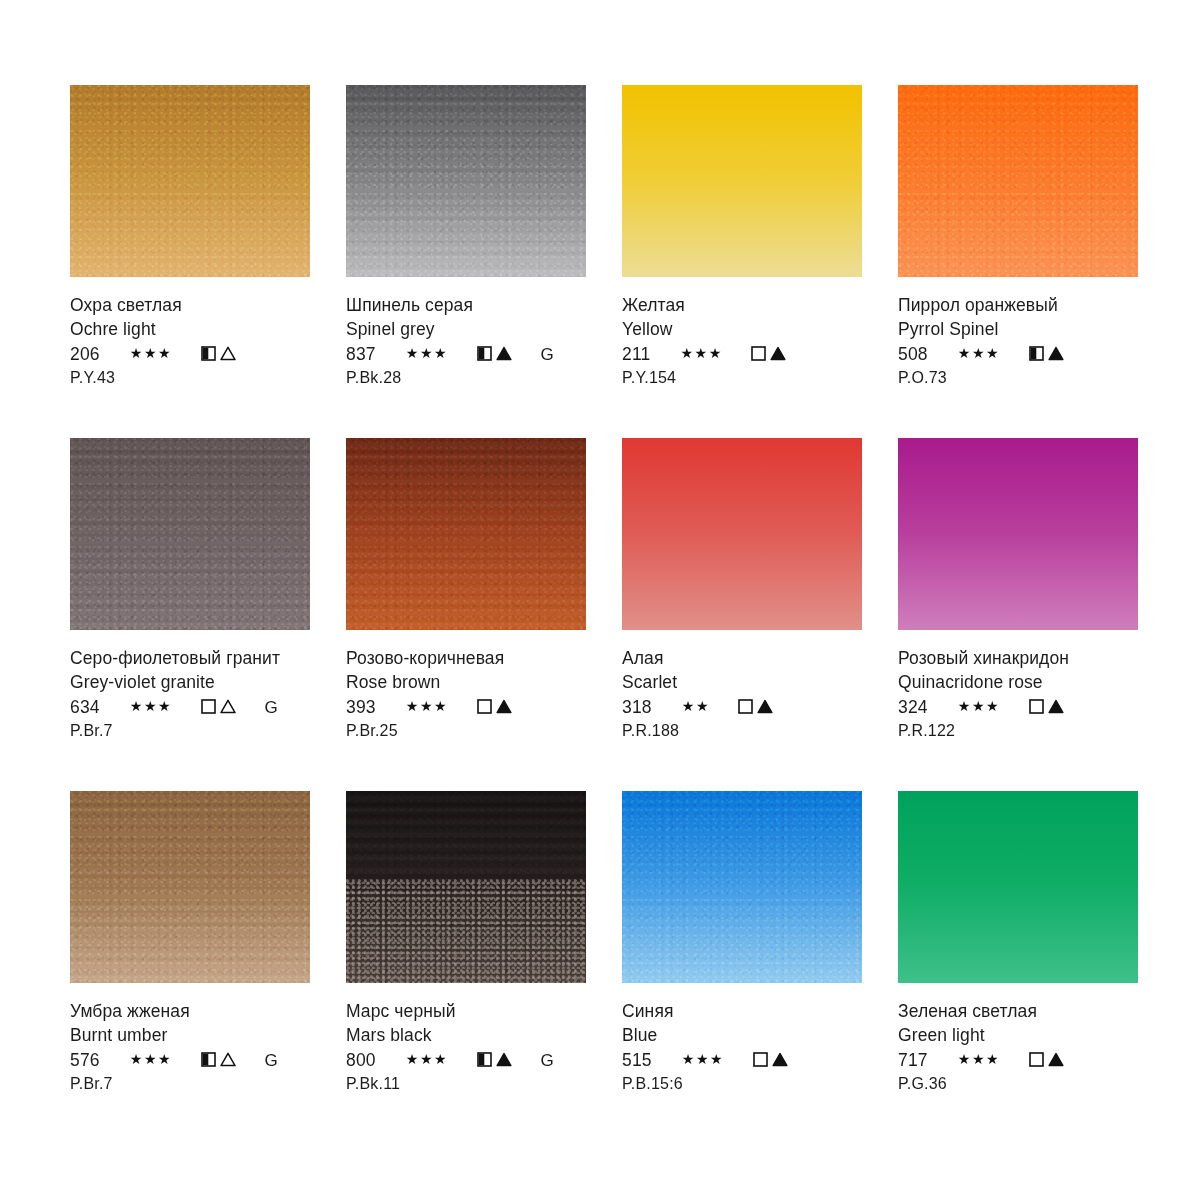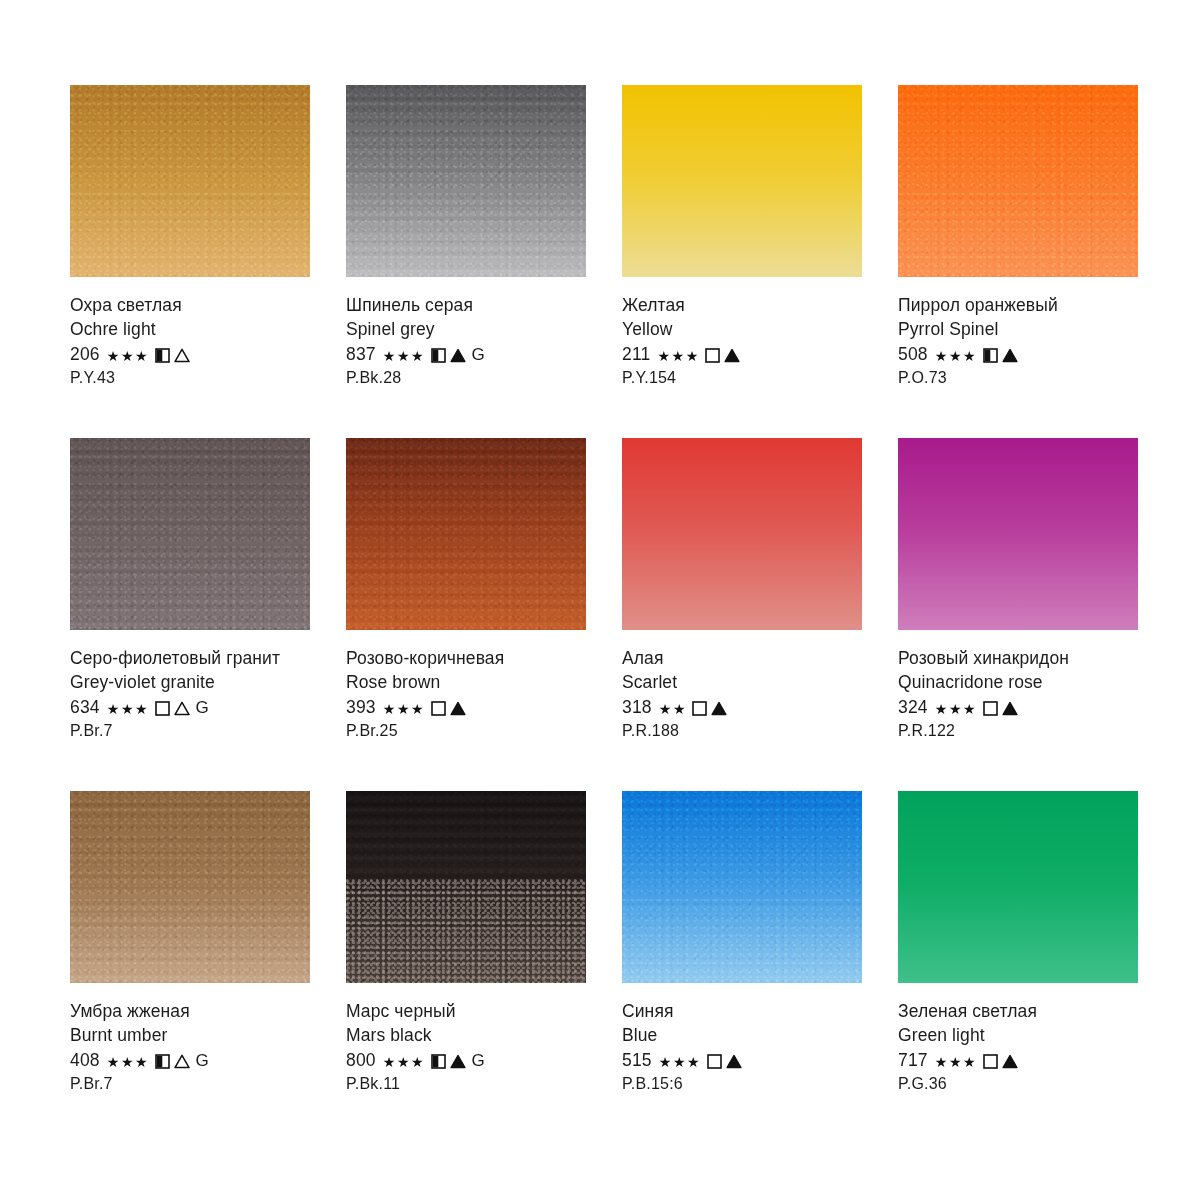--- a/index.html
+++ b/index.html
@@ -91,25 +91,26 @@
     font-size: 17.5px;
     letter-spacing: .1px;
     white-space: nowrap;
     color: #1c1c1c;
   }
   .name-ru { margin-bottom: 6.5px; }
   .name-en { margin-bottom: 7px; }
 
   .specs {
     display: flex;
-    align-items: flex-end;
+    align-items: flex-start;
     font-size: 17.5px;
     margin-bottom: 7px;
     color: #1c1c1c;
     white-space: nowrap;
+    gap: 23px;
   }
   .code { margin-right: 7px; letter-spacing: .2px; }
   .stars {
     display: inline-flex;
     align-items: center;
     gap: 1.5px;
     margin-right: 7px;
     font-size: 14px;
     line-height: 1;
   }
@@ -386,21 +387,21 @@
       <div class="cell">
         <div class="swatch">
           <div class="grad" style="background: linear-gradient(rgb(138, 100, 61) 0%, rgb(157, 118, 80) 48%, rgb(197, 165, 135) 100%);"></div>
           <div class="streaks"></div>
           <div class="grain"></div>
         </div>
         <div class="caption">
           <div class="name-ru">Умбра жженая</div>
           <div class="name-en">Burnt umber</div>
           <div class="specs">
-            <span class="code">408</span>
+            <span class="code">576</span>
             <span class="stars">
               <span class="star">★</span>
               <span class="star">★</span>
               <span class="star">★</span>
             </span>
             <span class="sym">
               <span>
                 <svg width="15" height="15" viewBox="0 0 15 15" class="glyph">
                   <rect x="1" y="1" width="13" height="13" fill="none" stroke="#111" stroke-width="1.6"></rect>
                   <rect x="1.8" y="1.8" width="5.5" height="11.4" fill="#111"></rect>

